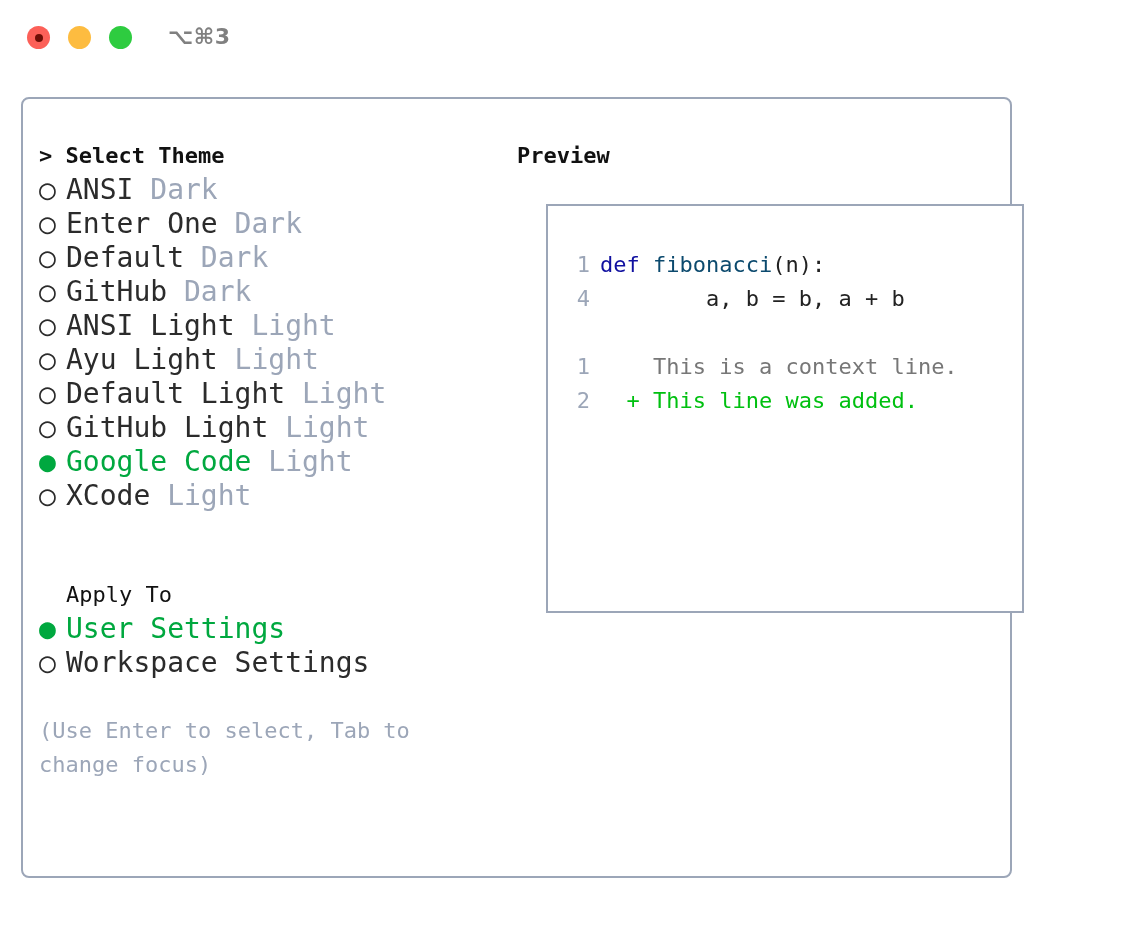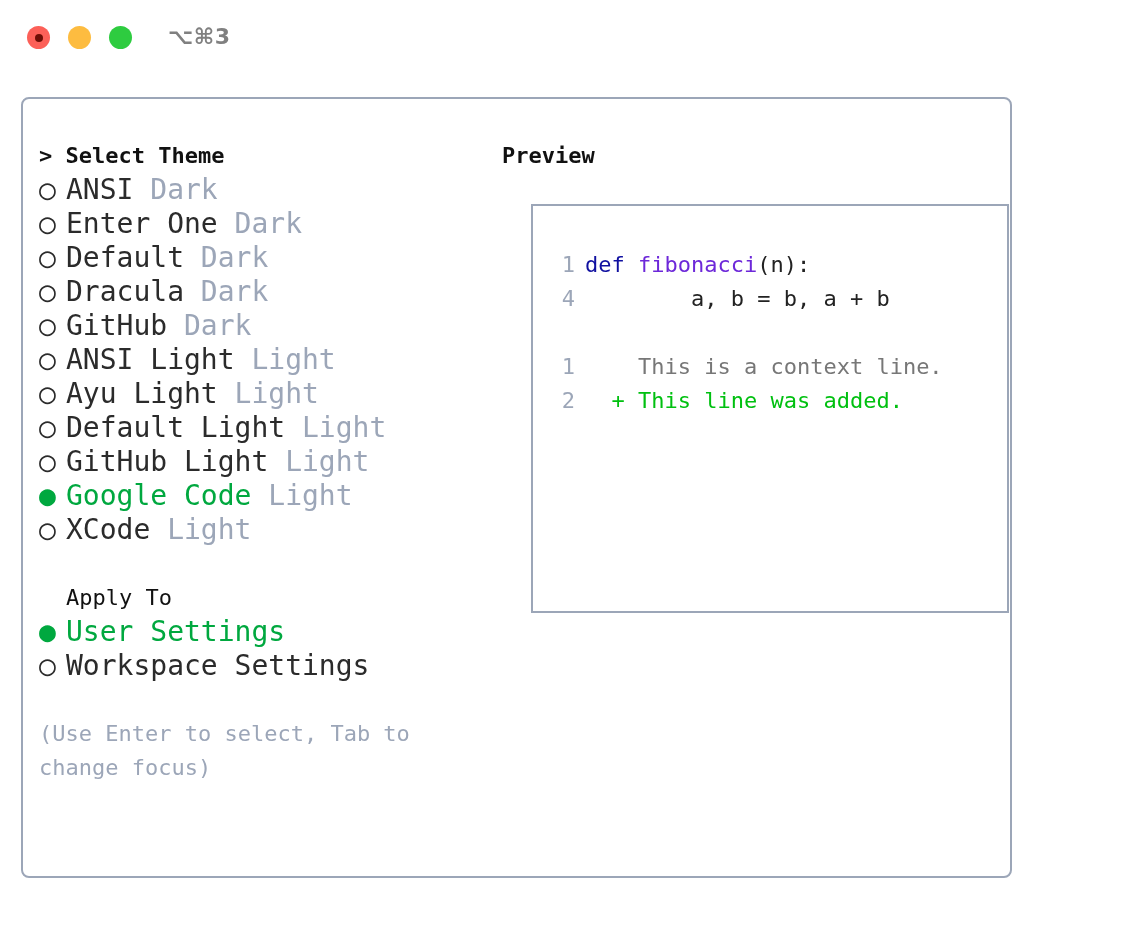--- a/index.html
+++ b/index.html
@@ -87,36 +87,37 @@
 
   
   .left-col {
     position: absolute;
     left: 16px;
     top: 40px;
     width: 430px;
   }
   .right-col {
     position: absolute;
-    left: 479px;
+    left: 494px;
     top: 40px;
     width: 490px;
   }
 
   .section-title {
     font-size: 22px;
     font-weight: bold;
     color: #111111;
     line-height: 34px;
     height: 34px;
     white-space: pre;
   }
   .section-title.plain {
     font-weight: normal;
     padding-left: 27px;
+    margin-top: 31px;
   }
 
   .opt-row {
     font-size: 28px;
     line-height: 34px;
     height: 34px;
     white-space: pre;
     color: #2B2B2B;
   }
   .bullet {
@@ -169,21 +170,21 @@
     white-space: pre;
   }
   .ln {
     display: inline-block;
     width: 28px;
     text-align: right;
     color: #9CA6B8;
     margin-right: 10px;
   }
   .kw   { color: #1010A0; }
-  .fn   { color: #6d28d9; }
+  .fn   { color: #0c4a6e; }
   .num  { color: #0D7A6E; }
   .pl   { color: #222222; }
   .ctx  { color: #777777; }
   .del  { color: #C21C10; }
   .add  { color: #00C010; }
 </style>
 </head>
 <body>
 
 <div class="page">
@@ -200,21 +201,20 @@
   <div class="window">
 
     <div class="left-col">
 
       <div class="section-title"><span>&gt; </span><span>Select Theme</span></div>
 
       <div id="theme-list">
           <div class="opt-row"><span class="bullet">○</span><span class="opt-label">ANSI </span><span class="tag">Dark</span></div>
           <div class="opt-row"><span class="bullet">○</span><span class="opt-label">Enter One </span><span class="tag">Dark</span></div>
           <div class="opt-row"><span class="bullet">○</span><span class="opt-label">Default </span><span class="tag">Dark</span></div>
-          <div class="opt-row"><span class="bullet">○</span><span class="opt-label">Dracula </span><span class="tag">Dark</span></div>
           <div class="opt-row"><span class="bullet">○</span><span class="opt-label">GitHub </span><span class="tag">Dark</span></div>
           <div class="opt-row"><span class="bullet">○</span><span class="opt-label">ANSI Light </span><span class="tag">Light</span></div>
           <div class="opt-row"><span class="bullet">○</span><span class="opt-label">Ayu Light </span><span class="tag">Light</span></div>
           <div class="opt-row"><span class="bullet">○</span><span class="opt-label">Default Light </span><span class="tag">Light</span></div>
           <div class="opt-row"><span class="bullet">○</span><span class="opt-label">GitHub Light </span><span class="tag">Light</span></div>
           <div class="opt-row"><span class="bullet sel">●</span><span class="opt-label sel">Google Code </span><span class="tag">Light</span></div>
           <div class="opt-row"><span class="bullet">○</span><span class="opt-label">XCode </span><span class="tag">Light</span></div>
         </div>
 
       <div class="spacer"></div>

